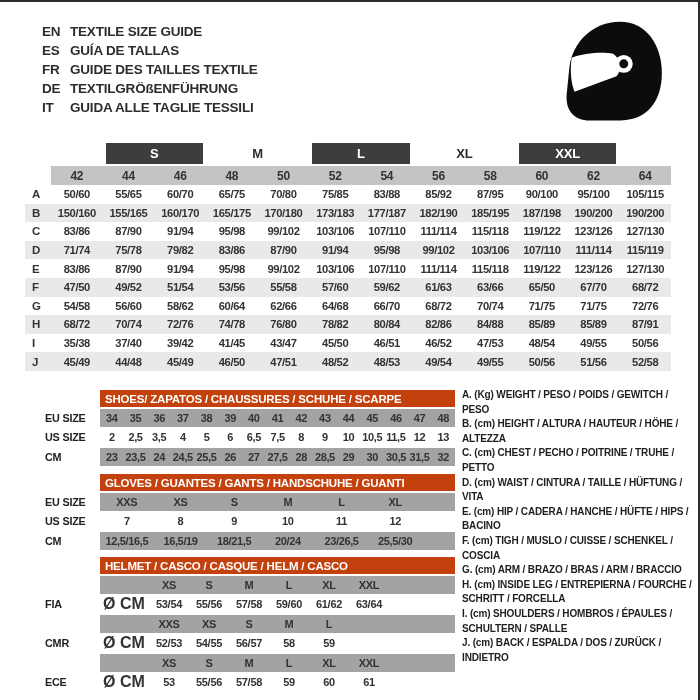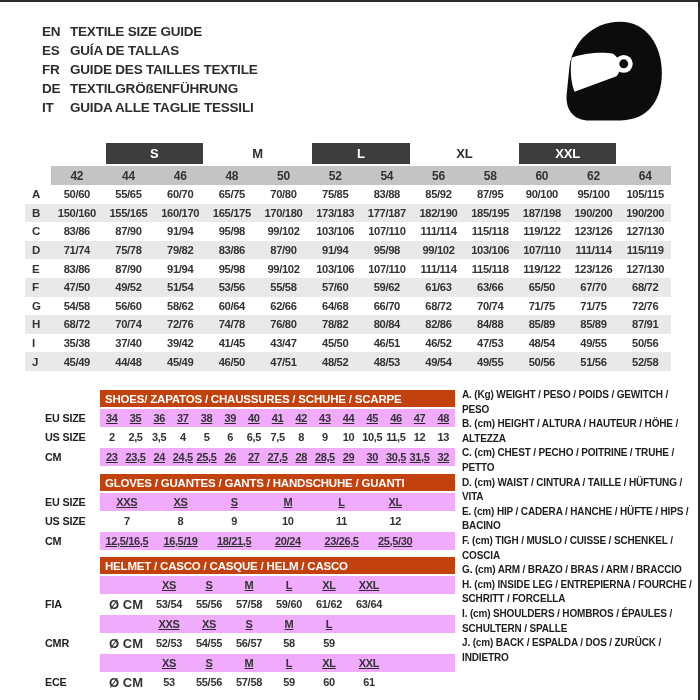--- a/index.html
+++ b/index.html
@@ -36,25 +36,25 @@
   
   .subtable{position:absolute;left:45px;width:410px;}
   .shoes-table{top:390px;}
   .gloves-table{top:474px;}
   .helmet-table{top:557px;}
   .sub-header{margin-left:55px;width:350px;padding-left:5px;background:#c2410c;color:#fff;
     height:17px;display:flex;align-items:center;font-size:11.5px;font-weight:700;letter-spacing:-0.2px;}
   .sub-row{display:flex;margin-top:1.5px;height:18px;}
   .sub-label{width:55px;display:flex;align-items:center;font-size:10.8px;font-weight:700;color:#222;letter-spacing:-0.2px;text-align:right;}
   .sub-band{width:355px;display:flex;align-items:center;}
-  .sub-band.shaded{background:#f0abfc;text-decoration:underline;}
+  .sub-band.shaded{background:#a3a3a3;}
   .sub-cells{display:flex;width:100%;}
   .sub-cells.narrow{width:322px;}
   .sub-cell{flex:1;text-align:center;font-size:11px;font-weight:700;color:#333;letter-spacing:-0.35px;}
-  .helm-first{width:46px;padding-left:3px;font-size:13px;font-weight:700;color:#333;text-align:center;}
+  .helm-first{width:46px;padding-left:3px;font-size:16px;font-weight:700;color:#333;text-align:left;}
   .helm-cell{width:40px;text-align:center;font-size:11px;font-weight:700;color:#333;letter-spacing:-0.3px;}
 
   
   .legend{position:absolute;left:462px;top:388px;width:232px;}
   .legend-item{font-size:10px;font-weight:700;line-height:14.6px;color:#1e1e1e;letter-spacing:-0.15px;}
 </style>
 </head>
 <body>
 
 <div class="border-top"></div>

